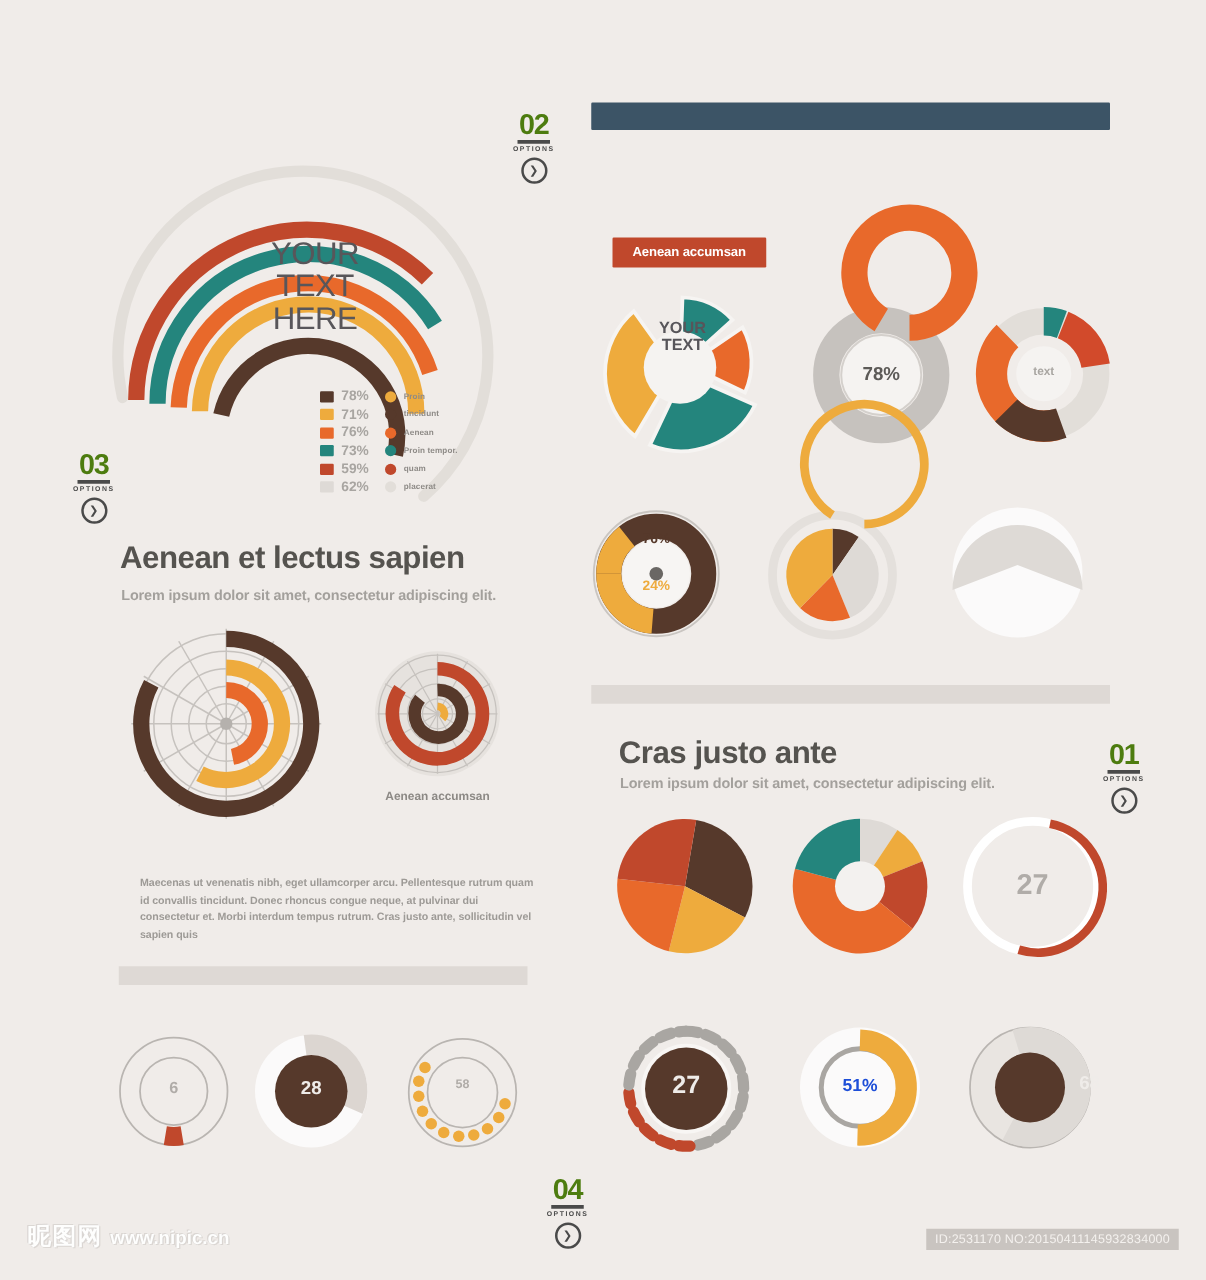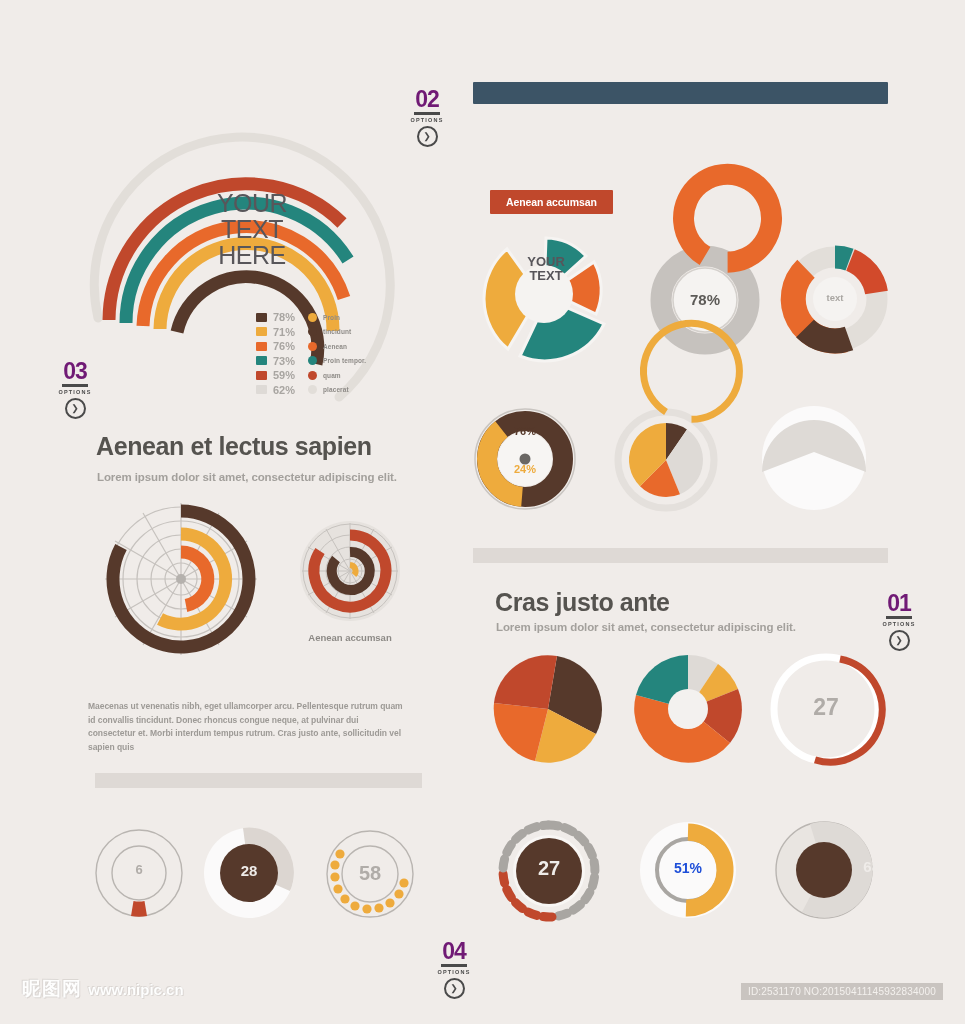--- a/index.html
+++ b/index.html
@@ -10,21 +10,21 @@
     color:#5a5a5a;
     position:relative;
     overflow:hidden;
   }
   .canvas{position:absolute;inset:0;}
   .abs{position:absolute;}
 
   
   .opt{position:absolute;text-align:center;width:54px;}
   .opt .num{
-    font-size:23px;font-weight:bold;color:#701a75;
+    font-size:23px;font-weight:bold;color:#4d7c0f;
     letter-spacing:-1px;line-height:23px;
     border-bottom:3px solid #4a4a4a;display:inline-block;padding:0 1px 1px;
   }
   .opt .sub{
     font-size:5.5px;font-weight:bold;letter-spacing:1.2px;
     color:#4a4a4a;line-height:8px;margin-top:1px;
   }
   .opt .arrow{
     width:17px;height:17px;border-radius:50%;
     border:2.5px solid #4a4a4a;margin:2px auto 0;
@@ -308,21 +308,21 @@
             <line x1="0" y1="0" x2="-24" y2="-42"></line>
         </g>
         <path d="M 0 -36 A 36 36 0 1 1 -30 -20" fill="none" stroke="#c0482c" stroke-width="11"></path>
         <path d="M 0 -19 A 19 19 0 1 1 -14 -12" fill="none" stroke="#56392b" stroke-width="10"></path>
         <path d="M 0 -6 A 6 6 0 0 1 4 4" fill="none" stroke="#eeab3d" stroke-width="6"></path>
       </g>
     </svg>
   </div>
   <div class="abs" style="left:288px;top:632px;width:124px;text-align:center;font-size:9.5px;font-weight:bold;color:#8c8985;">Aenean accumsan</div>
 
-  <div class="abs body-txt" style="left:88px;top:700px;width:320px;">Maecenas ut venenatis nibh, eget ullamcorper arcu. Pellentesque rutrum quam id convallis tincidunt. Donec rhoncus congue neque, at pulvinar dui consectetur et. Morbi interdum tempus rutrum. Cras justo ante, sollicitudin vel sapien quis</div>
+  <div class="abs body-txt" style="left:112px;top:700px;width:320px;">Maecenas ut venenatis nibh, eget ullamcorper arcu. Pellentesque rutrum quam id convallis tincidunt. Donec rhoncus congue neque, at pulvinar dui consectetur et. Morbi interdum tempus rutrum. Cras justo ante, sollicitudin vel sapien quis</div>
 
   <div class="abs graybar" style="left:95px;top:773px;width:327px;"></div>
   <div class="abs graybar" style="left:473px;top:548px;width:415px;"></div>
 
   <div class="abs h-big" style="left:495px;top:588px;">Cras justo ante</div>
   <div class="abs h-sub" style="left:496px;top:616px;">Lorem ipsum dolor sit amet, consectetur adipiscing elit.</div>
 
   <div class="opt" style="left:872px;top:592px;">
     <div class="num">01</div>
     <div class="sub">OPTIONS</div>
@@ -399,21 +399,21 @@
             <circle cx="-3" cy="35" r="4.6"></circle>
           <circle cx="9" cy="34" r="4.6"></circle>
             <circle cx="20" cy="29" r="4.6"></circle>
           <circle cx="29" cy="20" r="4.6"></circle>
             <circle cx="34" cy="9" r="4.6"></circle>
           <circle cx="-30" cy="-20" r="4.6"></circle>
         </g>
       </g>
     </svg>
   </div>
-  <div class="abs" style="left:322px;top:862px;width:96px;text-align:center;font-size:20px;font-weight:bold;color:#b0aca8;">58</div>
+  <div class="abs" style="left:322px;top:862px;width:96px;text-align:center;font-size:10px;font-weight:bold;color:#b0aca8;">58</div>
 
   <div class="opt" style="left:427px;top:940px;">
     <div class="num">04</div>
     <div class="sub">OPTIONS</div>
     <div class="arrow">❯</div>
   </div>
 
   <div class="abs" style="left:496px;top:818px;">
     <svg width="106" height="106" viewBox="0 0 106 106">
       <g transform="translate(53,53)">

